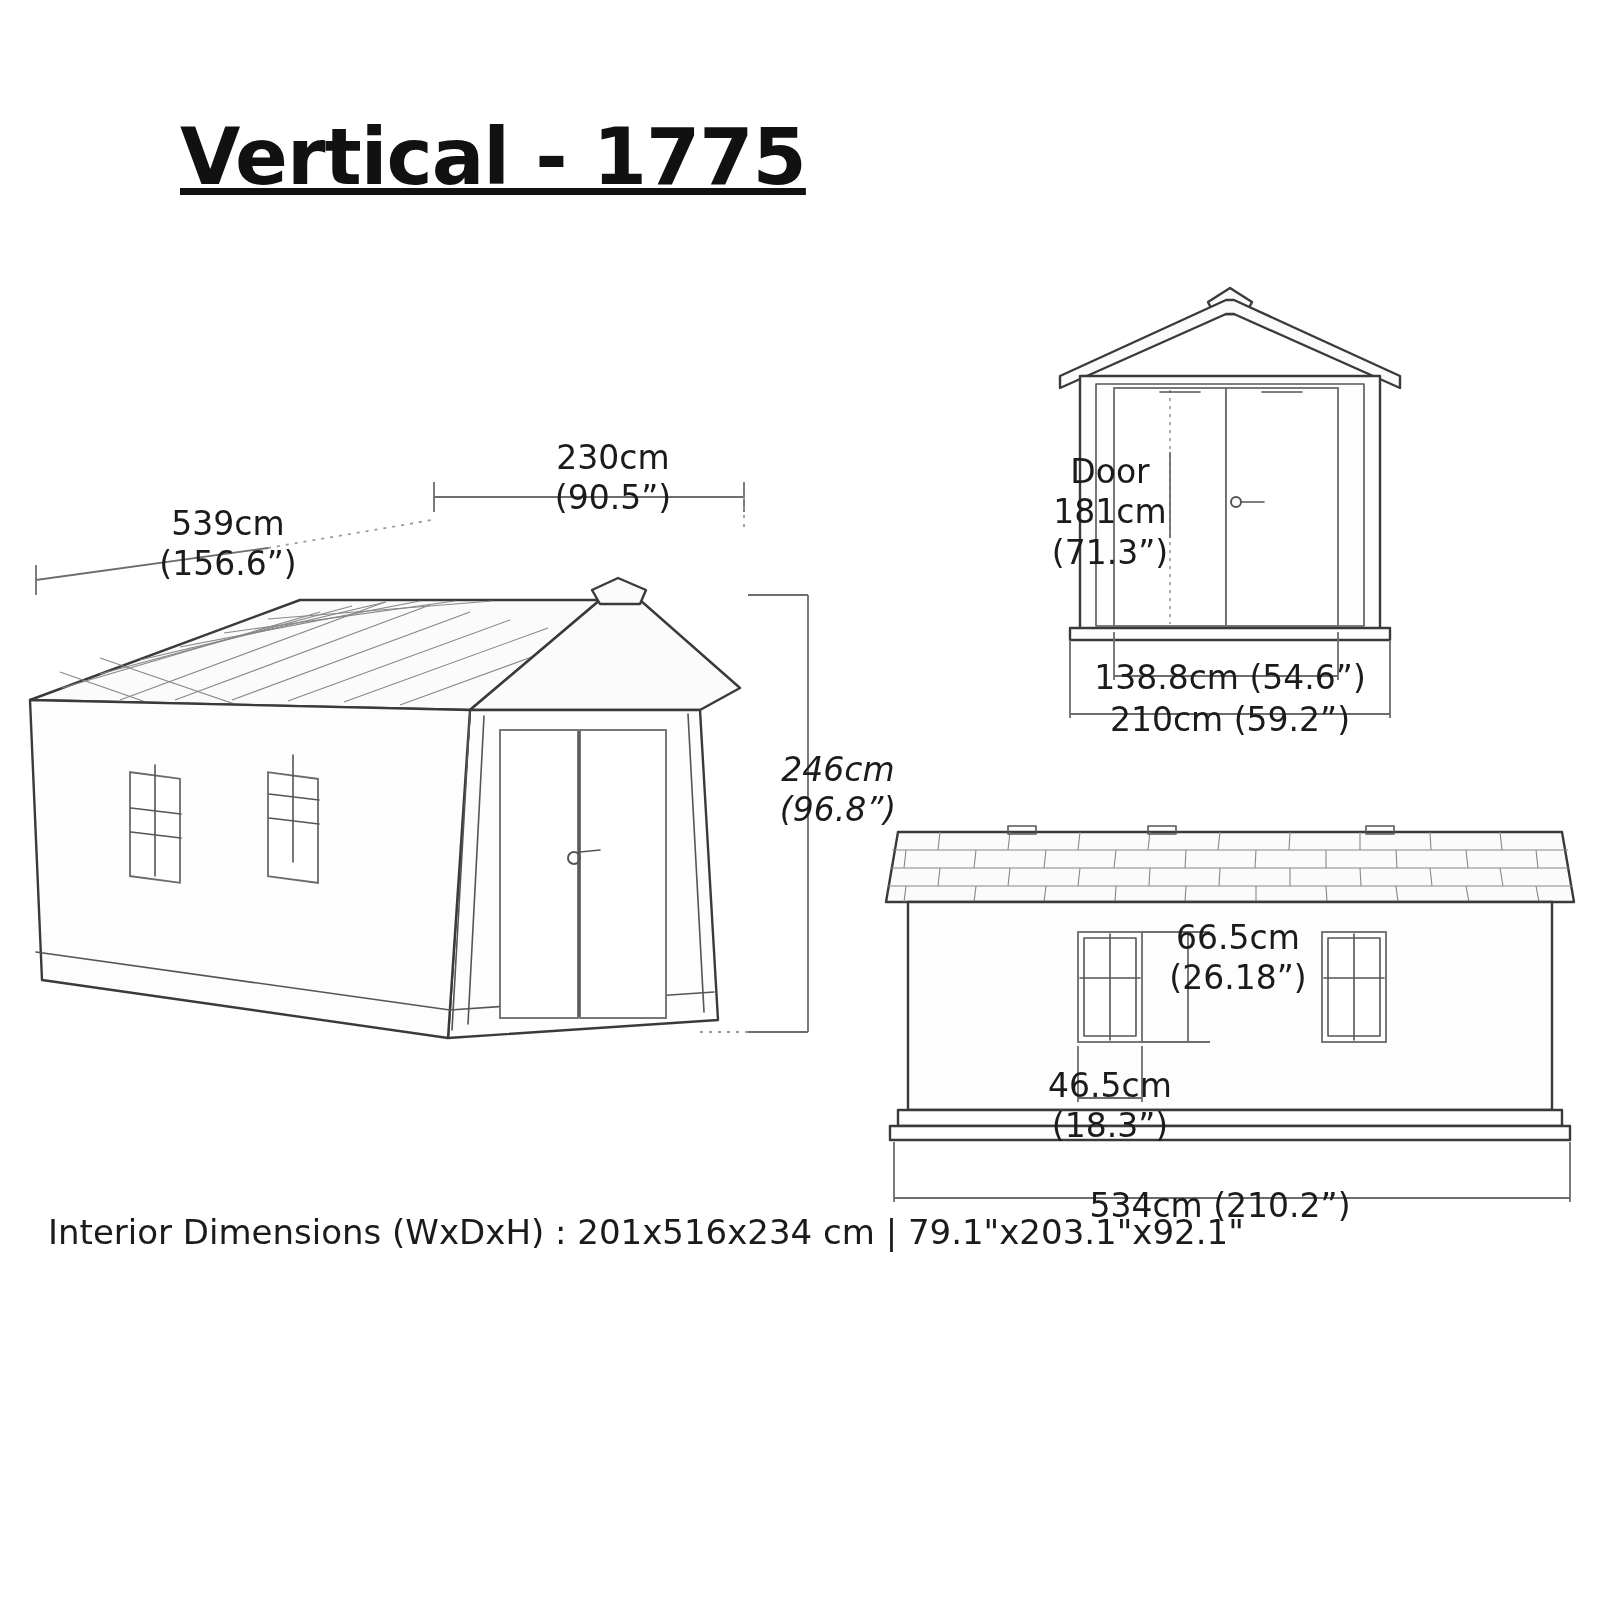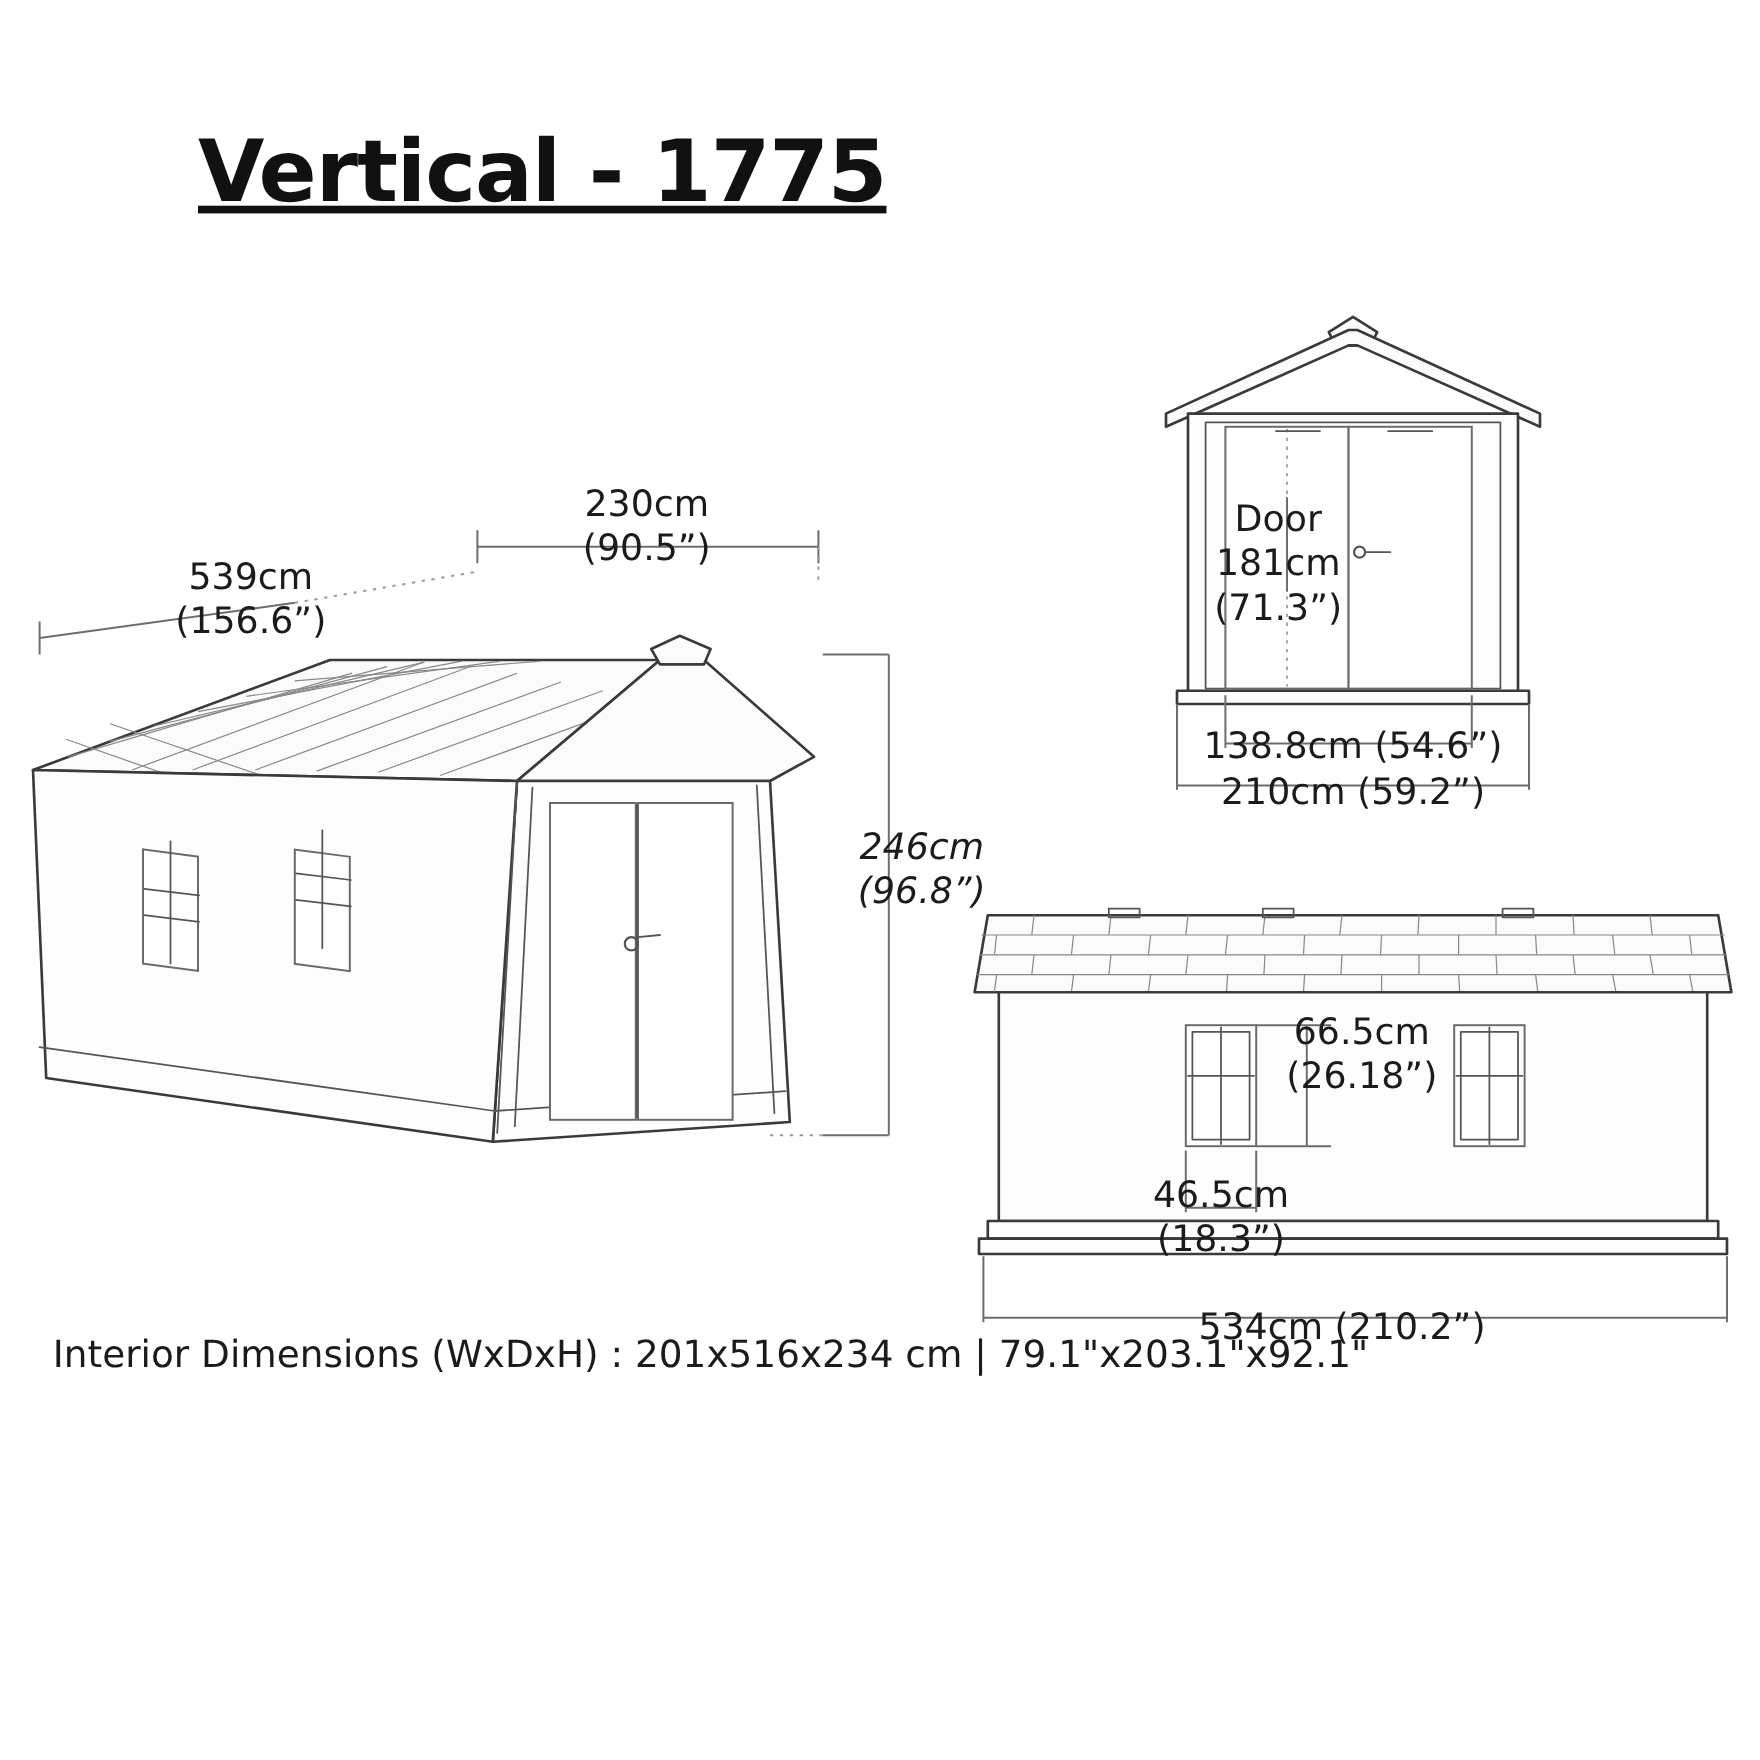--- a/index.html
+++ b/index.html
@@ -161,21 +161,21 @@
 
   <path class="dimline" d="M748,175 L808,175 M808,175 L808,612 M748,612 L808,612"></path>
   <path class="dimline-dotted" d="M700,612 L752,612"></path>
 </svg>
 
 <div class="dim-label" style="left:128px; top:504px; width:200px;">
   <div>539cm</div>
   <div>(156.6”)</div>
 </div>
 
-<div class="dim-label" style="left:488px; top:438px; width:200px;">
+<div class="dim-label" style="left:513px; top:438px; width:200px;">
   <div>230cm</div>
   <div>(90.5”)</div>
 </div>
 
 <div class="dim-label" style="left:748px; top:750px; width:180px;font-style:italic;">
   <div>246cm</div>
   <div>(96.8”)</div>
 </div>
 
 <div id="footer-note">Interior Dimensions (WxDxH) : 201x516x234 cm | 79.1"x203.1"x92.1"</div>
@@ -206,21 +206,21 @@
 
 <svg class="figure" style="left:1040px; top:280px; width:400px; height:480px;" viewBox="0 0 400 480">
 
   <path class="dimline" d="M130,172 L130,258"></path>
 
   <path class="dimline" d="M74,352 L74,400 M74,396 L298,396 M298,352 L298,400"></path>
 
   <path class="dimline" d="M30,360 L30,438 M30,434 L350,434 M350,360 L350,438"></path>
 </svg>
 
-<div class="dim-label" style="left:1072px; top:452px; width:180px;">
+<div class="dim-label" style="left:1020px; top:452px; width:180px;">
   <div>Door</div>
   <div>181cm</div>
   <div>(71.3”)</div>
 </div>
 
 <div class="dim-label" style="left:1090px; top:658px; width:280px;">
   <div>138.8cm (54.6”)</div>
 </div>
 
 <div class="dim-label" style="left:1090px; top:700px; width:280px;">

